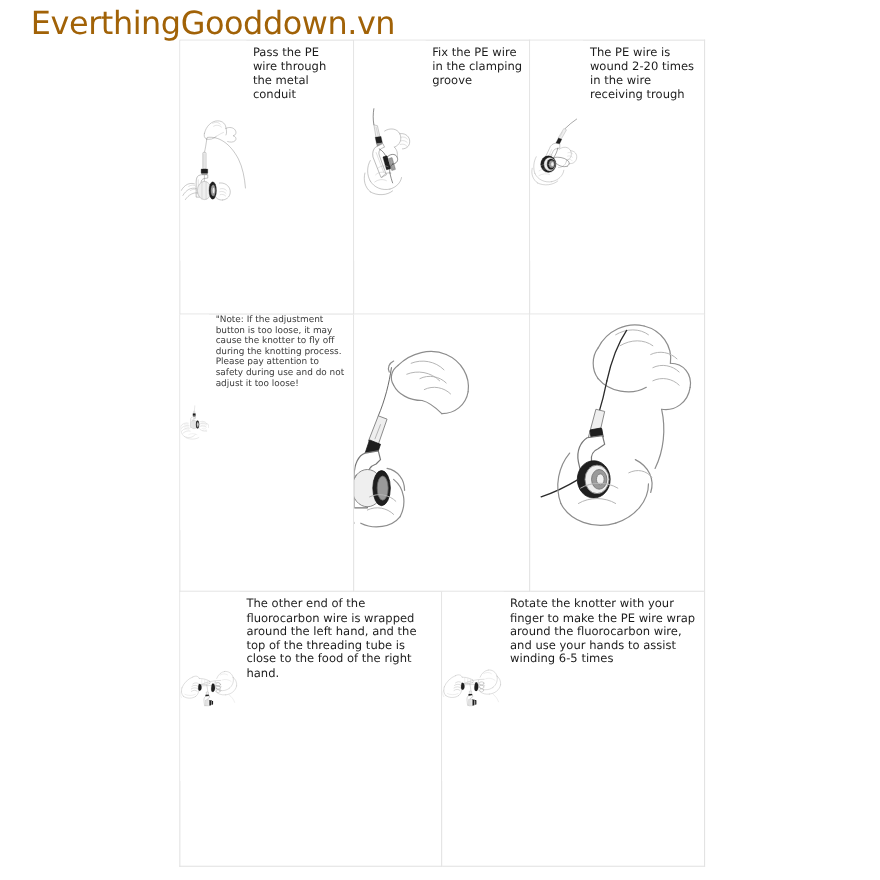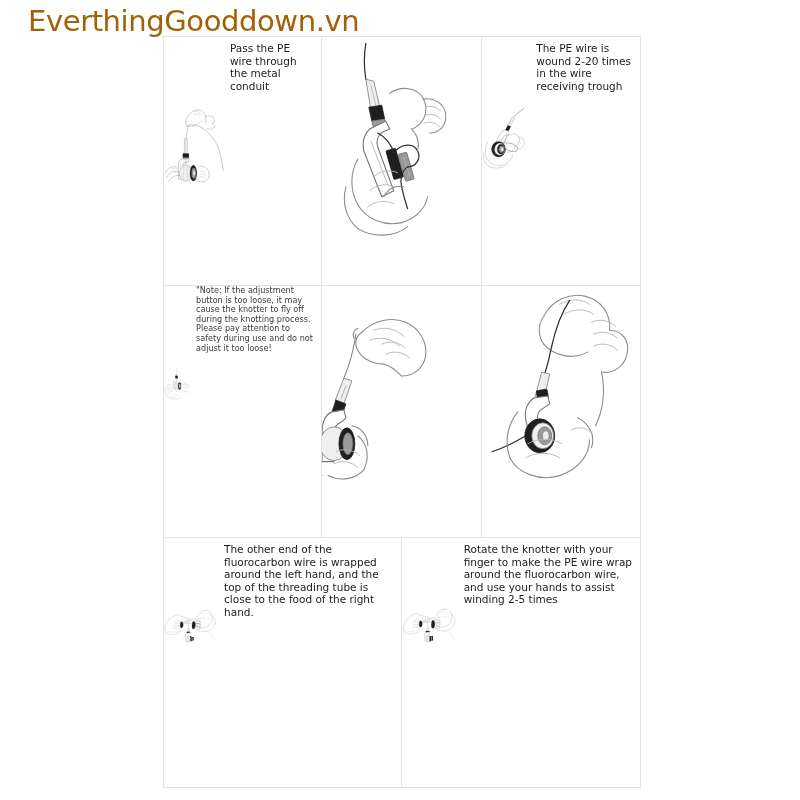--- a/index.html
+++ b/index.html
@@ -215,20 +215,21 @@
           <path class="ln" d="M36 168 C44 182 62 190 80 186"></path>
           <path class="ln" d="M80 186 C94 182 104 172 106 160"></path>
           <path class="ln-l" d="M52 140 C58 134 68 132 76 136"></path>
           <path class="ln-l" d="M48 154 C54 148 64 146 72 150"></path>
           <path class="ln" d="M62 160 C66 152 74 148 82 150"></path>
           <path class="ln-l" d="M46 170 C54 164 64 163 72 167"></path>
           <path class="ln" d="M24 150 C20 166 24 182 36 192"></path>
           <path class="ln" d="M36 192 C52 202 74 200 86 190"></path>
         </svg>
       </div>
+      <div class="caption">Fix the PE wire in the clamping groove</div>
     </div>
 
     <div class="cell">
       <div class="fig">
         <svg viewBox="0 0 159 200" preserveAspectRatio="xMidYMid meet">
 
           <path class="ln-d" d="M138 6 C126 14 114 24 104 34"></path>
 
           <path class="lite" d="M100 34 L108 38 L92 66 L83 62 Z"></path>
           <line class="ln-l" x1="96" y1="44" x2="88" y2="60"></line>
@@ -530,16 +531,16 @@
           <rect class="dark" x="119" y="138" width="6" height="22"></rect>
           <rect class="mid" x="125" y="140" width="4" height="18"></rect>
           <rect class="dark" x="129" y="141" width="4" height="16"></rect>
           <line class="ln-l" x1="107" y1="140" x2="107" y2="158"></line>
           <line class="ln-l" x1="112" y1="140" x2="112" y2="158"></line>
 
           <path class="ln-l" d="M6 100 C0 108 0 118 6 126"></path>
           <path class="ln-l" d="M198 116 C208 124 216 134 220 146"></path>
         </svg>
       </div>
-      <div class="caption">Rotate the knotter with your finger to make the PE wire wrap around the fluorocarbon wire, and use your hands to assist winding 2-5 times</div>
+      <div class="caption">Rotate the knotter with your finger to make the PE wire wrap around the fluorocarbon wire, and use your hands to assist winding 6-5 times</div>
     </div>
   </div>
 </div>
 
 </body></html>

